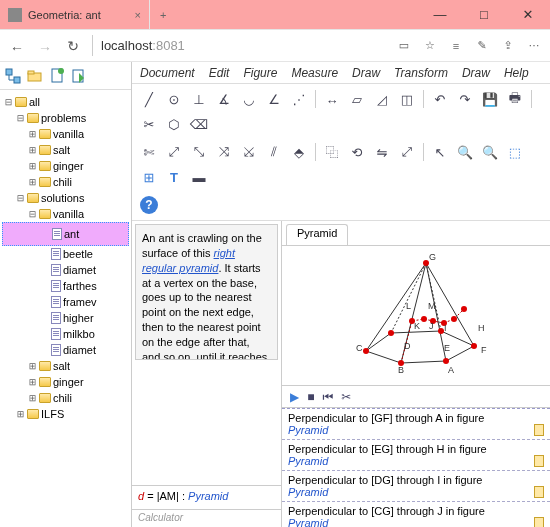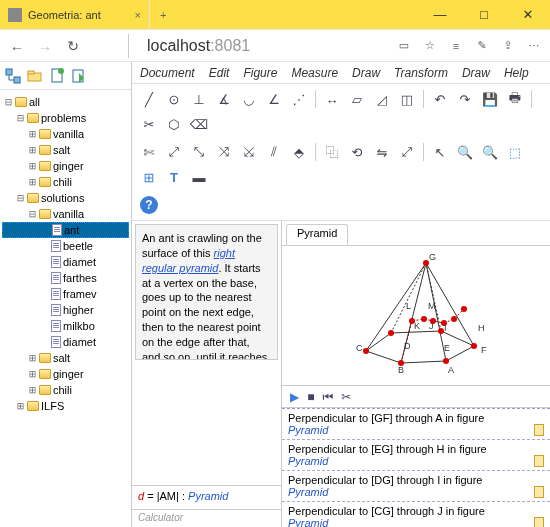--- a/index.html
+++ b/index.html
@@ -1,45 +1,45 @@
 <!DOCTYPE html>
 <html><head>
 <meta charset="utf-8">
 <style>
 * { box-sizing: border-box; margin: 0; padding: 0; font-family: "Segoe UI", Arial, sans-serif; }
 body { background: #fff; width: 550px; height: 527px; overflow: hidden; font-size: 11px; }
 
 
-.titlebar { height: 30px; background: #fde047; border-bottom: 1px solid #e5e5e5; display: flex; align-items: center; }
+.titlebar { height: 30px; background: #fca5a5; border-bottom: 1px solid #e5e5e5; display: flex; align-items: center; }
 .titlebar .tab { display: flex; align-items: center; padding: 0 8px; height: 100%; border-right: 1px solid #e5e5e5; min-width: 150px; gap:6px;}
 .titlebar .favicon { width: 14px; height: 14px; background: #888; }
 .titlebar .tabtitle { font-size: 11px; color: #333; }
 .titlebar .tabclose { margin-left: auto; color: #666; cursor: pointer; }
 .titlebar .newtab { padding: 0 10px; color: #666; cursor: pointer; }
 .winbtns { margin-left:auto; display:flex; }
 .winbtns div { width: 44px; height:30px; display:flex; align-items:center; justify-content:center; color:#333; cursor:pointer; font-size:13px;}
 
 .addrbar { height: 32px; display:flex; align-items:center; gap:10px; padding:0 8px; border-bottom:1px solid #e5e5e5;}
 .addrbar .navbtn { width:18px; text-align:center; color:#555; cursor:pointer; font-size:14px;}
-.addrbar .url { flex:1; font-size:16px; color:#333; padding:3px 18px; border-left:1px solid #ccc;margin-left:36px;}
+.addrbar .url { flex:1; font-size:13px; color:#333; padding:3px 8px; border-left:1px solid #ccc;}
 .addrbar .url .port { color:#999; }
 .addrbar .ricon { width:16px; color:#666; cursor:pointer; text-align:center; }
 
 
 .app { display:flex; height: calc(527px - 62px); }
 .sidebar { width: 132px; border-right:1px solid #ccc; display:flex; flex-direction:column; background:#fff;}
 .sidebar-tb { height:28px; display:flex; align-items:center; gap:4px; padding:2px 4px; border-bottom:1px solid #ddd;}
 .sidebar-tb .tbicon { width:18px; height:18px; display:flex; align-items:center; justify-content:center; cursor:pointer;}
 .tree { flex:1; overflow:auto; padding:4px 2px; font-size:11px;}
 .tree-node { display:flex; align-items:center; height:16px; gap:2px; white-space:nowrap; cursor:pointer;}
 .tree-node .tw { width:9px; text-align:center; color:#666; font-size:9px;}
 .tree-node .fld { width:12px; height:10px; background:linear-gradient(#ffe9a8,#f5c94b); border:1px solid #c9a22b; border-radius:1px;}
 .tree-node .fil { width:10px; height:12px; background:#fff; border:1px solid #88b; position:relative;}
 .tree-node .fil::after{content:""; position:absolute; left:1px; top:2px; right:1px; height:1px; background:#88b; box-shadow:0 2px 0 #88b,0 4px 0 #88b;}
-.tree-node.selected { background:#0369a1; border:1px dotted #3399ff; height:16px;}
+.tree-node.selected { background:#f0abfc; border:1px dotted #3399ff; height:24px;}
 .ind0{padding-left:2px}.ind1{padding-left:14px}.ind2{padding-left:26px}.ind3{padding-left:38px}
 
 .main { flex:1; display:flex; flex-direction:column; }
 .menubar { height:22px; display:flex; align-items:center; gap:14px; padding:0 8px; font-size:12px; color:#333; border-bottom:1px solid #ddd;}
 .menubar span{cursor:pointer;font-style:italic;}
 .toolbar { padding:4px 6px; border-bottom:1px solid #ddd; display:flex; flex-wrap:wrap; gap:3px; align-items:center;}
 .toolbar .tbtn { width:22px; height:22px; border:1px solid transparent; display:flex; align-items:center; justify-content:center; cursor:pointer; font-size:13px; color:#445; border-radius:2px;}
 .toolbar .sep{ width:1px; height:18px; background:#ccc; margin:0 2px;}
 .toolbar .help{ width:18px;height:18px;border-radius:50%;background:#3b7dd8;color:#fff;font-weight:bold;display:flex;align-items:center;justify-content:center;font-size:12px;}
 

